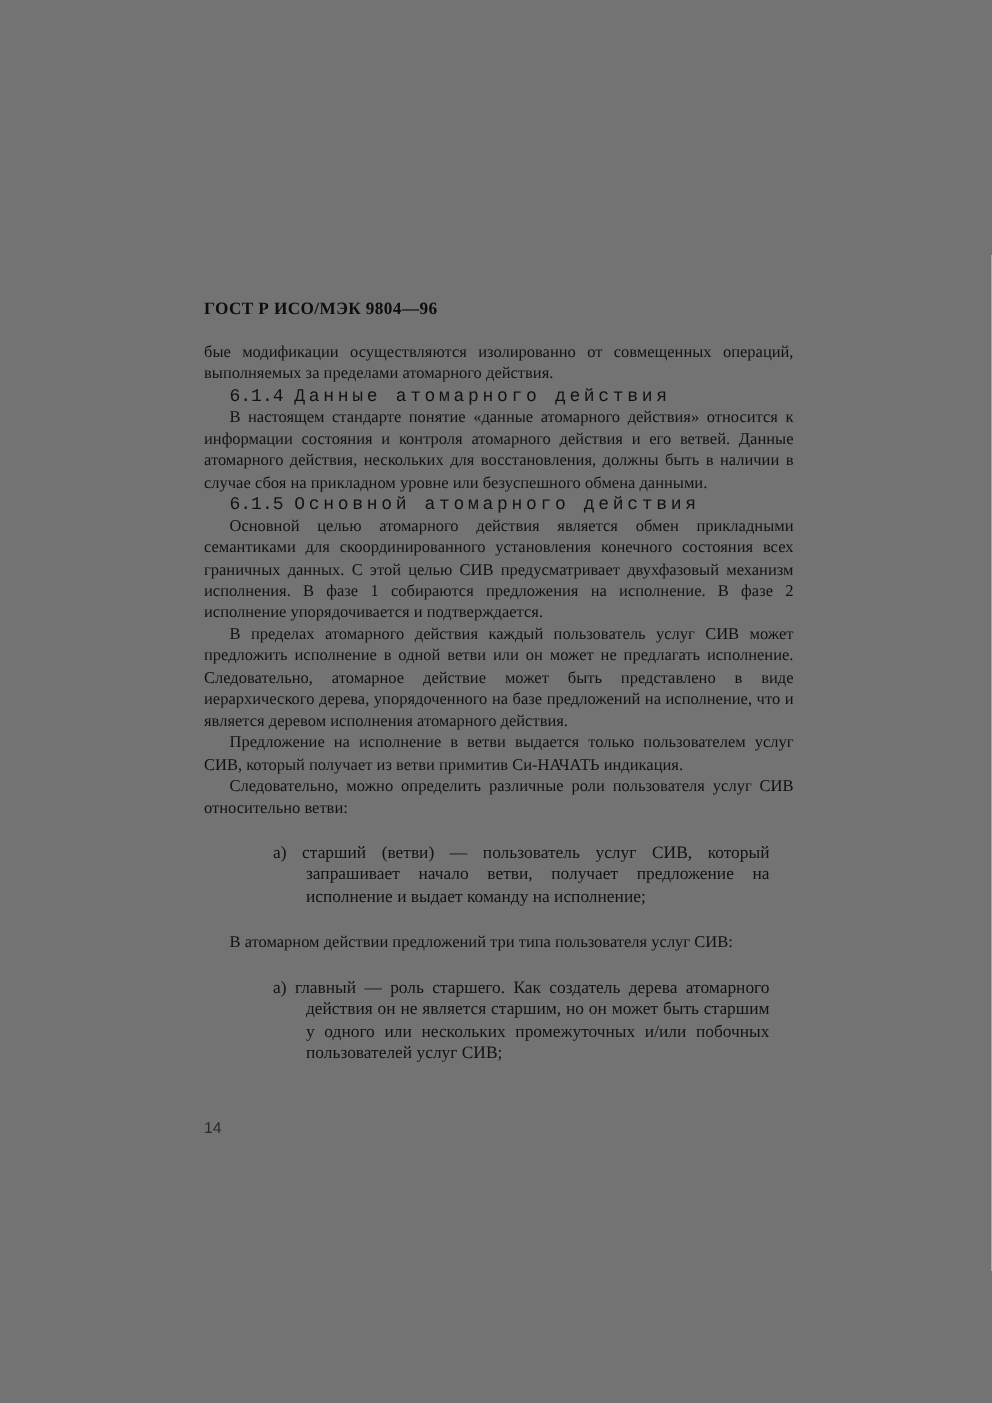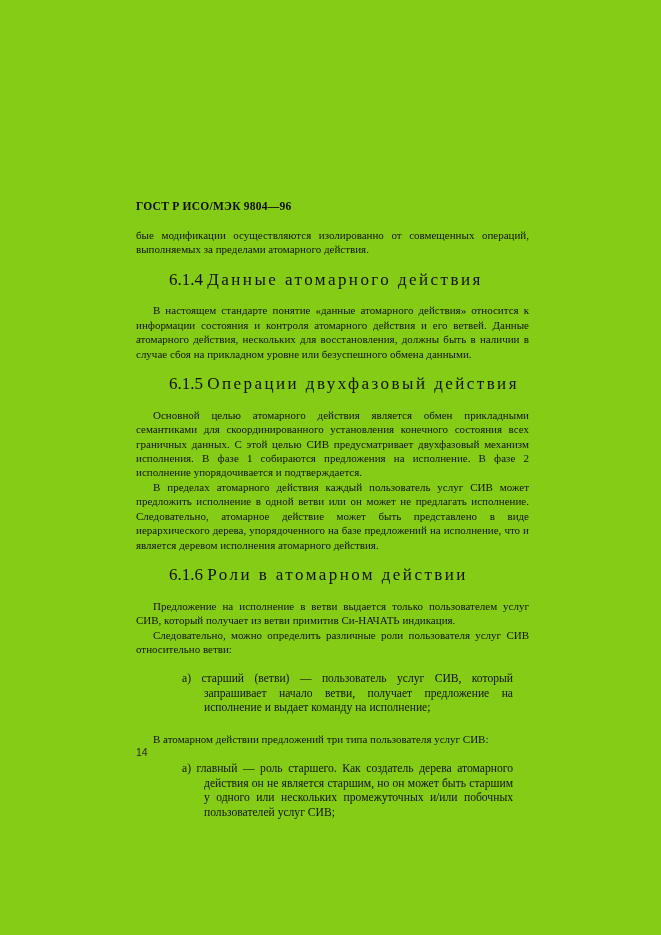--- a/index.html
+++ b/index.html
@@ -14,21 +14,21 @@
     font-family: "Liberation Serif", "DejaVu Serif", serif;
     color: #111111;
     overflow: hidden;
   }
 
   .page {
     position: absolute;
     left: 0; top: 0;
     width: 661px;
     height: 935px;
-    background: #84cc16;
+    background: #737373;
   }
 
   .content {
     position: absolute;
     left: 136px;
     top: 200px;
     width: 393px;
   }
 
   .std-header {
@@ -50,27 +50,28 @@
     hyphens: manual;
   }
   .para.indent {
     text-indent: 17px;
   }
   .para.noindent {
     text-indent: 0;
   }
 
   .heading {
-    font-size: 17px;
+    font-size: 12px;
     line-height: 14.45px;
-    margin: 16px;
+    margin: 0;
     text-indent: 17px;
     letter-spacing: 0px;
     color: #111111;
     white-space: nowrap;
+    font-family: Liberation Mono, monospace;
   }
   .heading .num {
     letter-spacing: 0px;
   }
   .heading .spaced {
     letter-spacing: 2.45px;
   }
 
   .list {
     margin: 0;
@@ -110,31 +111,27 @@
 
     <div class="heading">
       <span class="num">6.1.4</span>
       <span class="spaced">Данные атомарного действия</span>
     </div>
 
     <p class="para indent">В настоящем стандарте понятие «данные атомарного действия» относится к информации состояния и контроля атомарного действия и его ветвей. Данные атомарного действия, нескольких для восстановления, должны быть в наличии в случае сбоя на прикладном уровне или безуспешного обмена данными.</p>
 
     <div class="heading">
       <span class="num">6.1.5</span>
-      <span class="spaced">Операции двухфазовый действия</span>
+      <span class="spaced">Основной атомарного действия</span>
     </div>
 
     <p class="para indent">Основной целью атомарного действия является обмен прикладными семантиками для скоординированного установления конечного состояния всех граничных данных. С этой целью СИВ предусматривает двухфазовый механизм исполнения. В фазе 1 собираются предложения на исполнение. В фазе 2 исполнение упорядочивается и подтверждается.</p>
 
     <p class="para indent">В пределах атомарного действия каждый пользователь услуг СИВ может предложить исполнение в одной ветви или он может не предлагать исполнение. Следовательно, атомарное действие может быть представлено в виде иерархического дерева, упорядоченного на базе предложений на исполнение, что и является деревом исполнения атомарного действия.</p>
 
-    <div class="heading">
-      <span class="num">6.1.6</span>
-      <span class="spaced">Роли в атомарном действии</span>
-    </div>
 
     <p class="para indent">Предложение на исполнение в ветви выдается только пользователем услуг СИВ, который получает из ветви примитив Си-НАЧАТЬ индикация.</p>
 
     <p class="para indent">Следовательно, можно определить различные роли пользователя услуг СИВ относительно ветви:</p>
 
     <ul class="list">
       <li class="list-item">a) старший (ветви) — пользователь услуг СИВ, который запрашивает начало ветви, получает предложение на исполнение и выдает команду на исполнение;</li>
     </ul>
 
     <p class="para indent">В атомарном действии предложений три типа пользователя услуг СИВ:</p>

